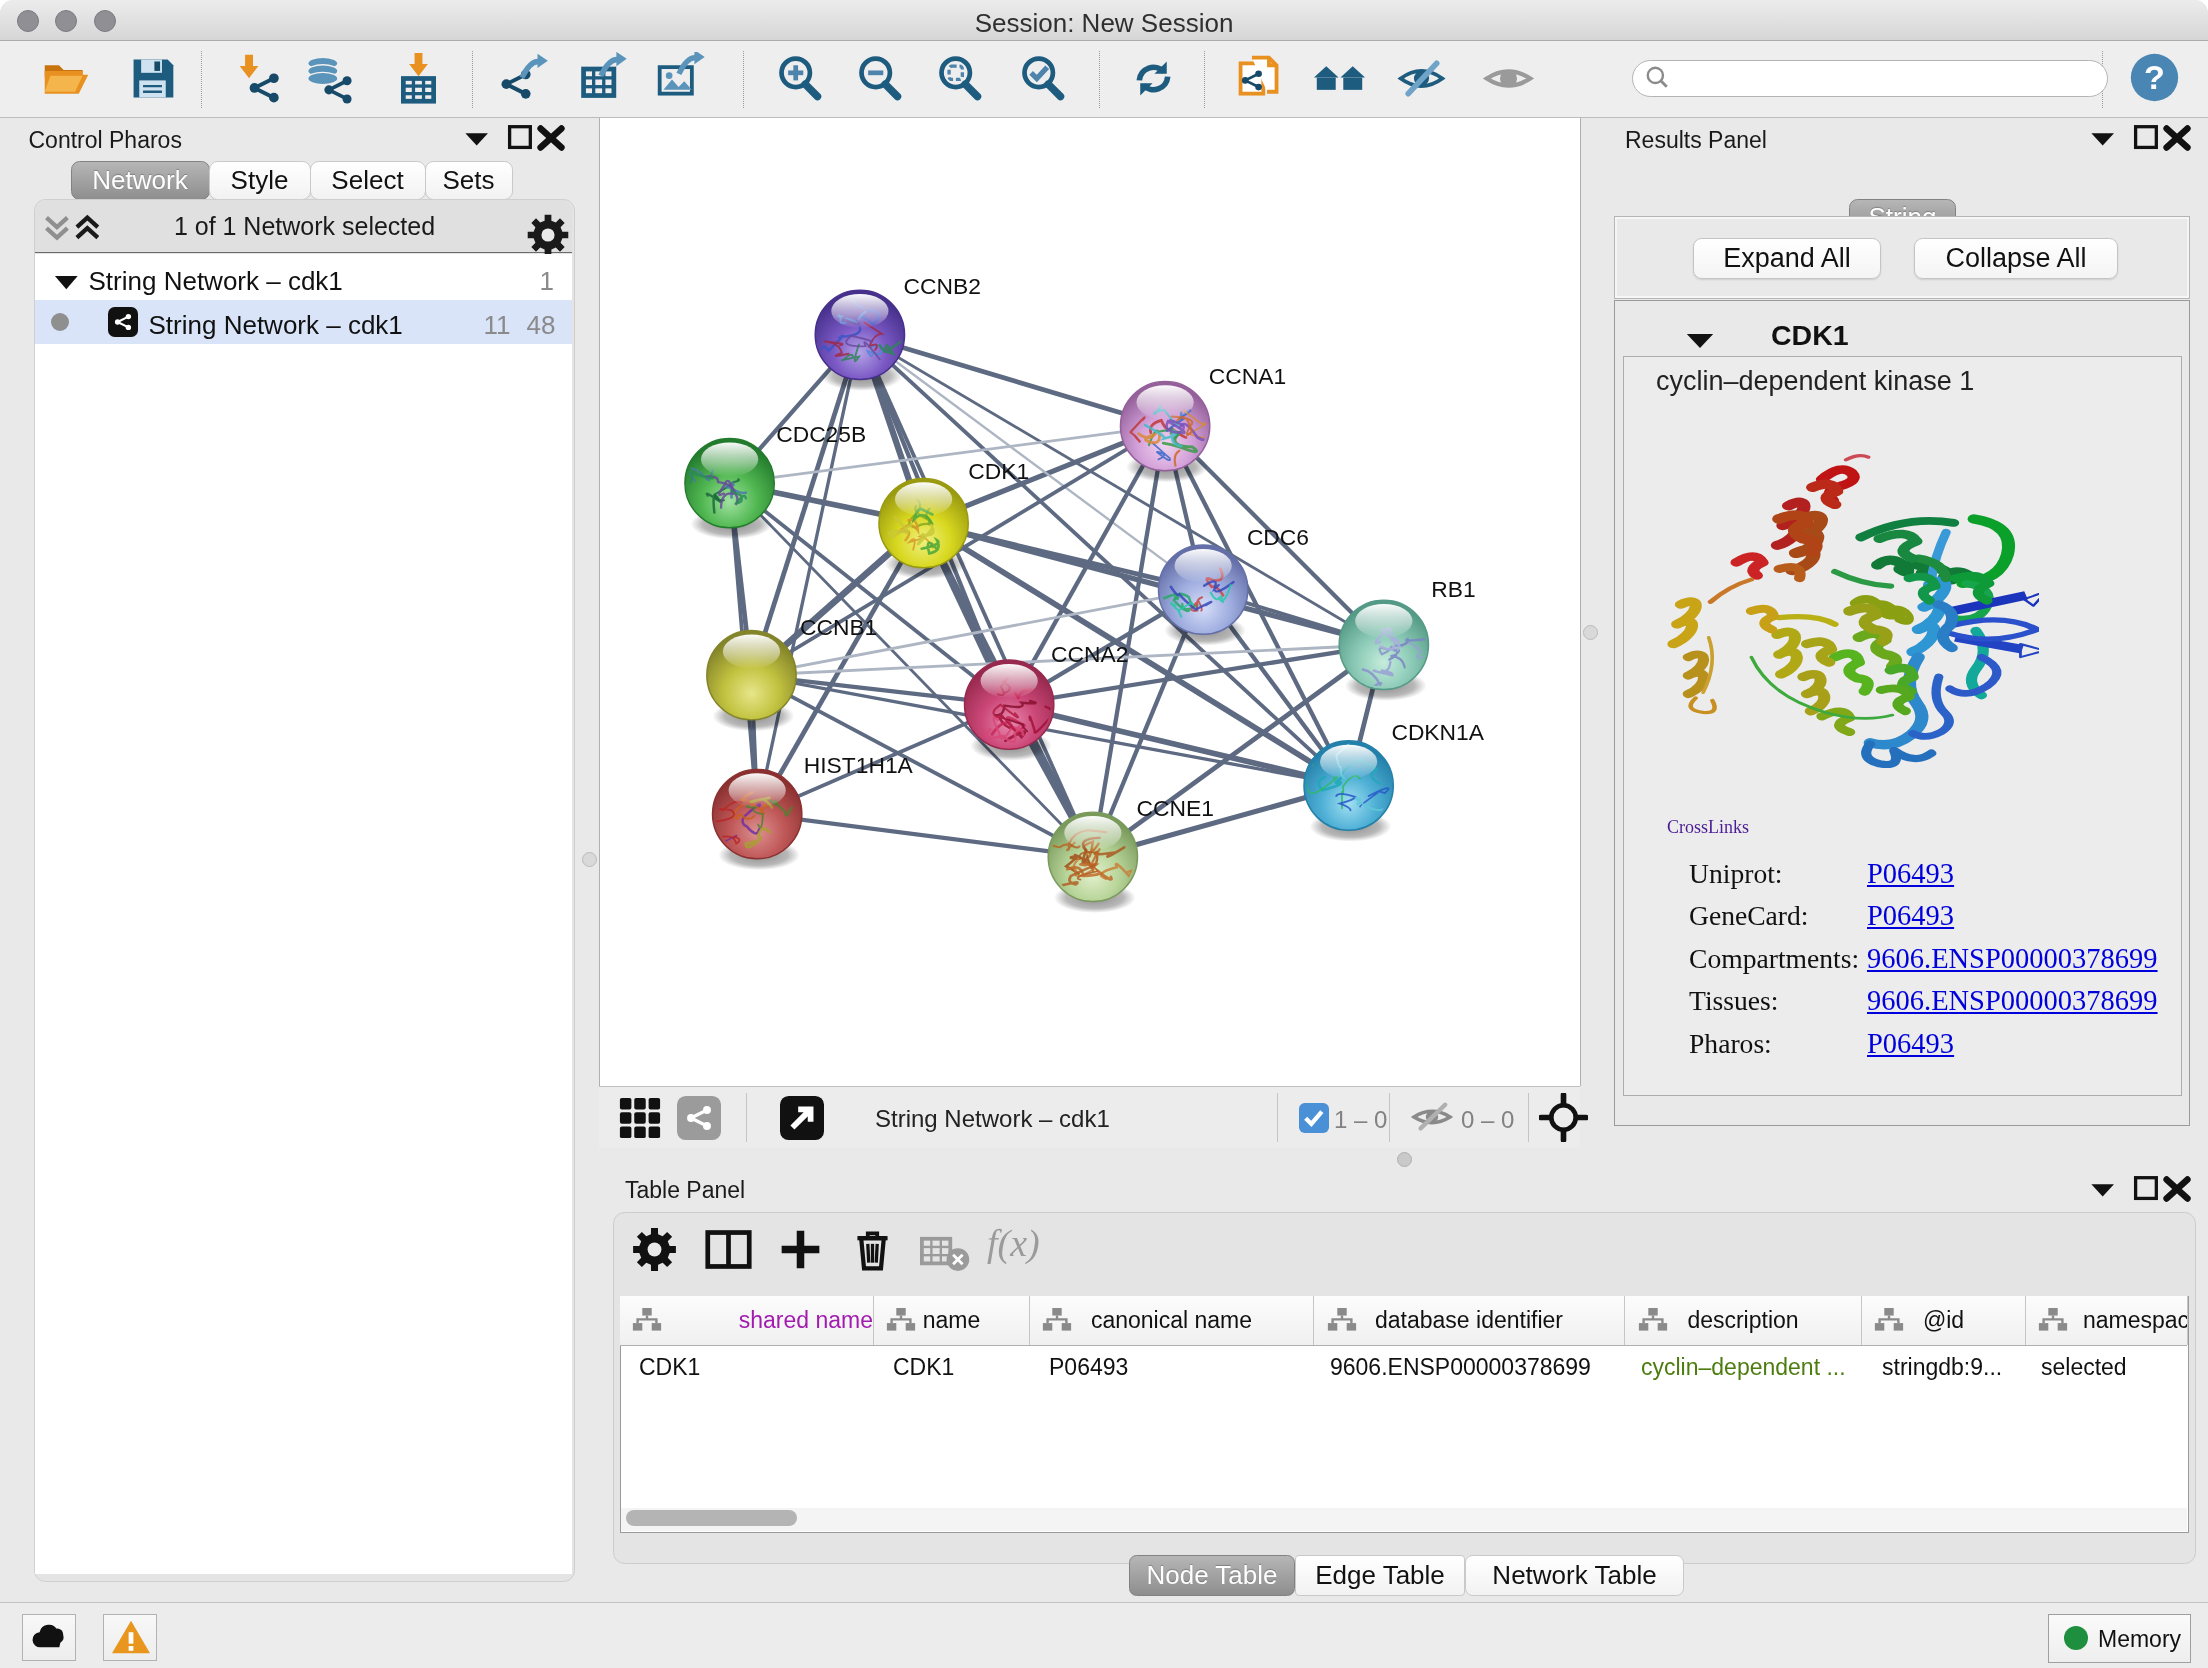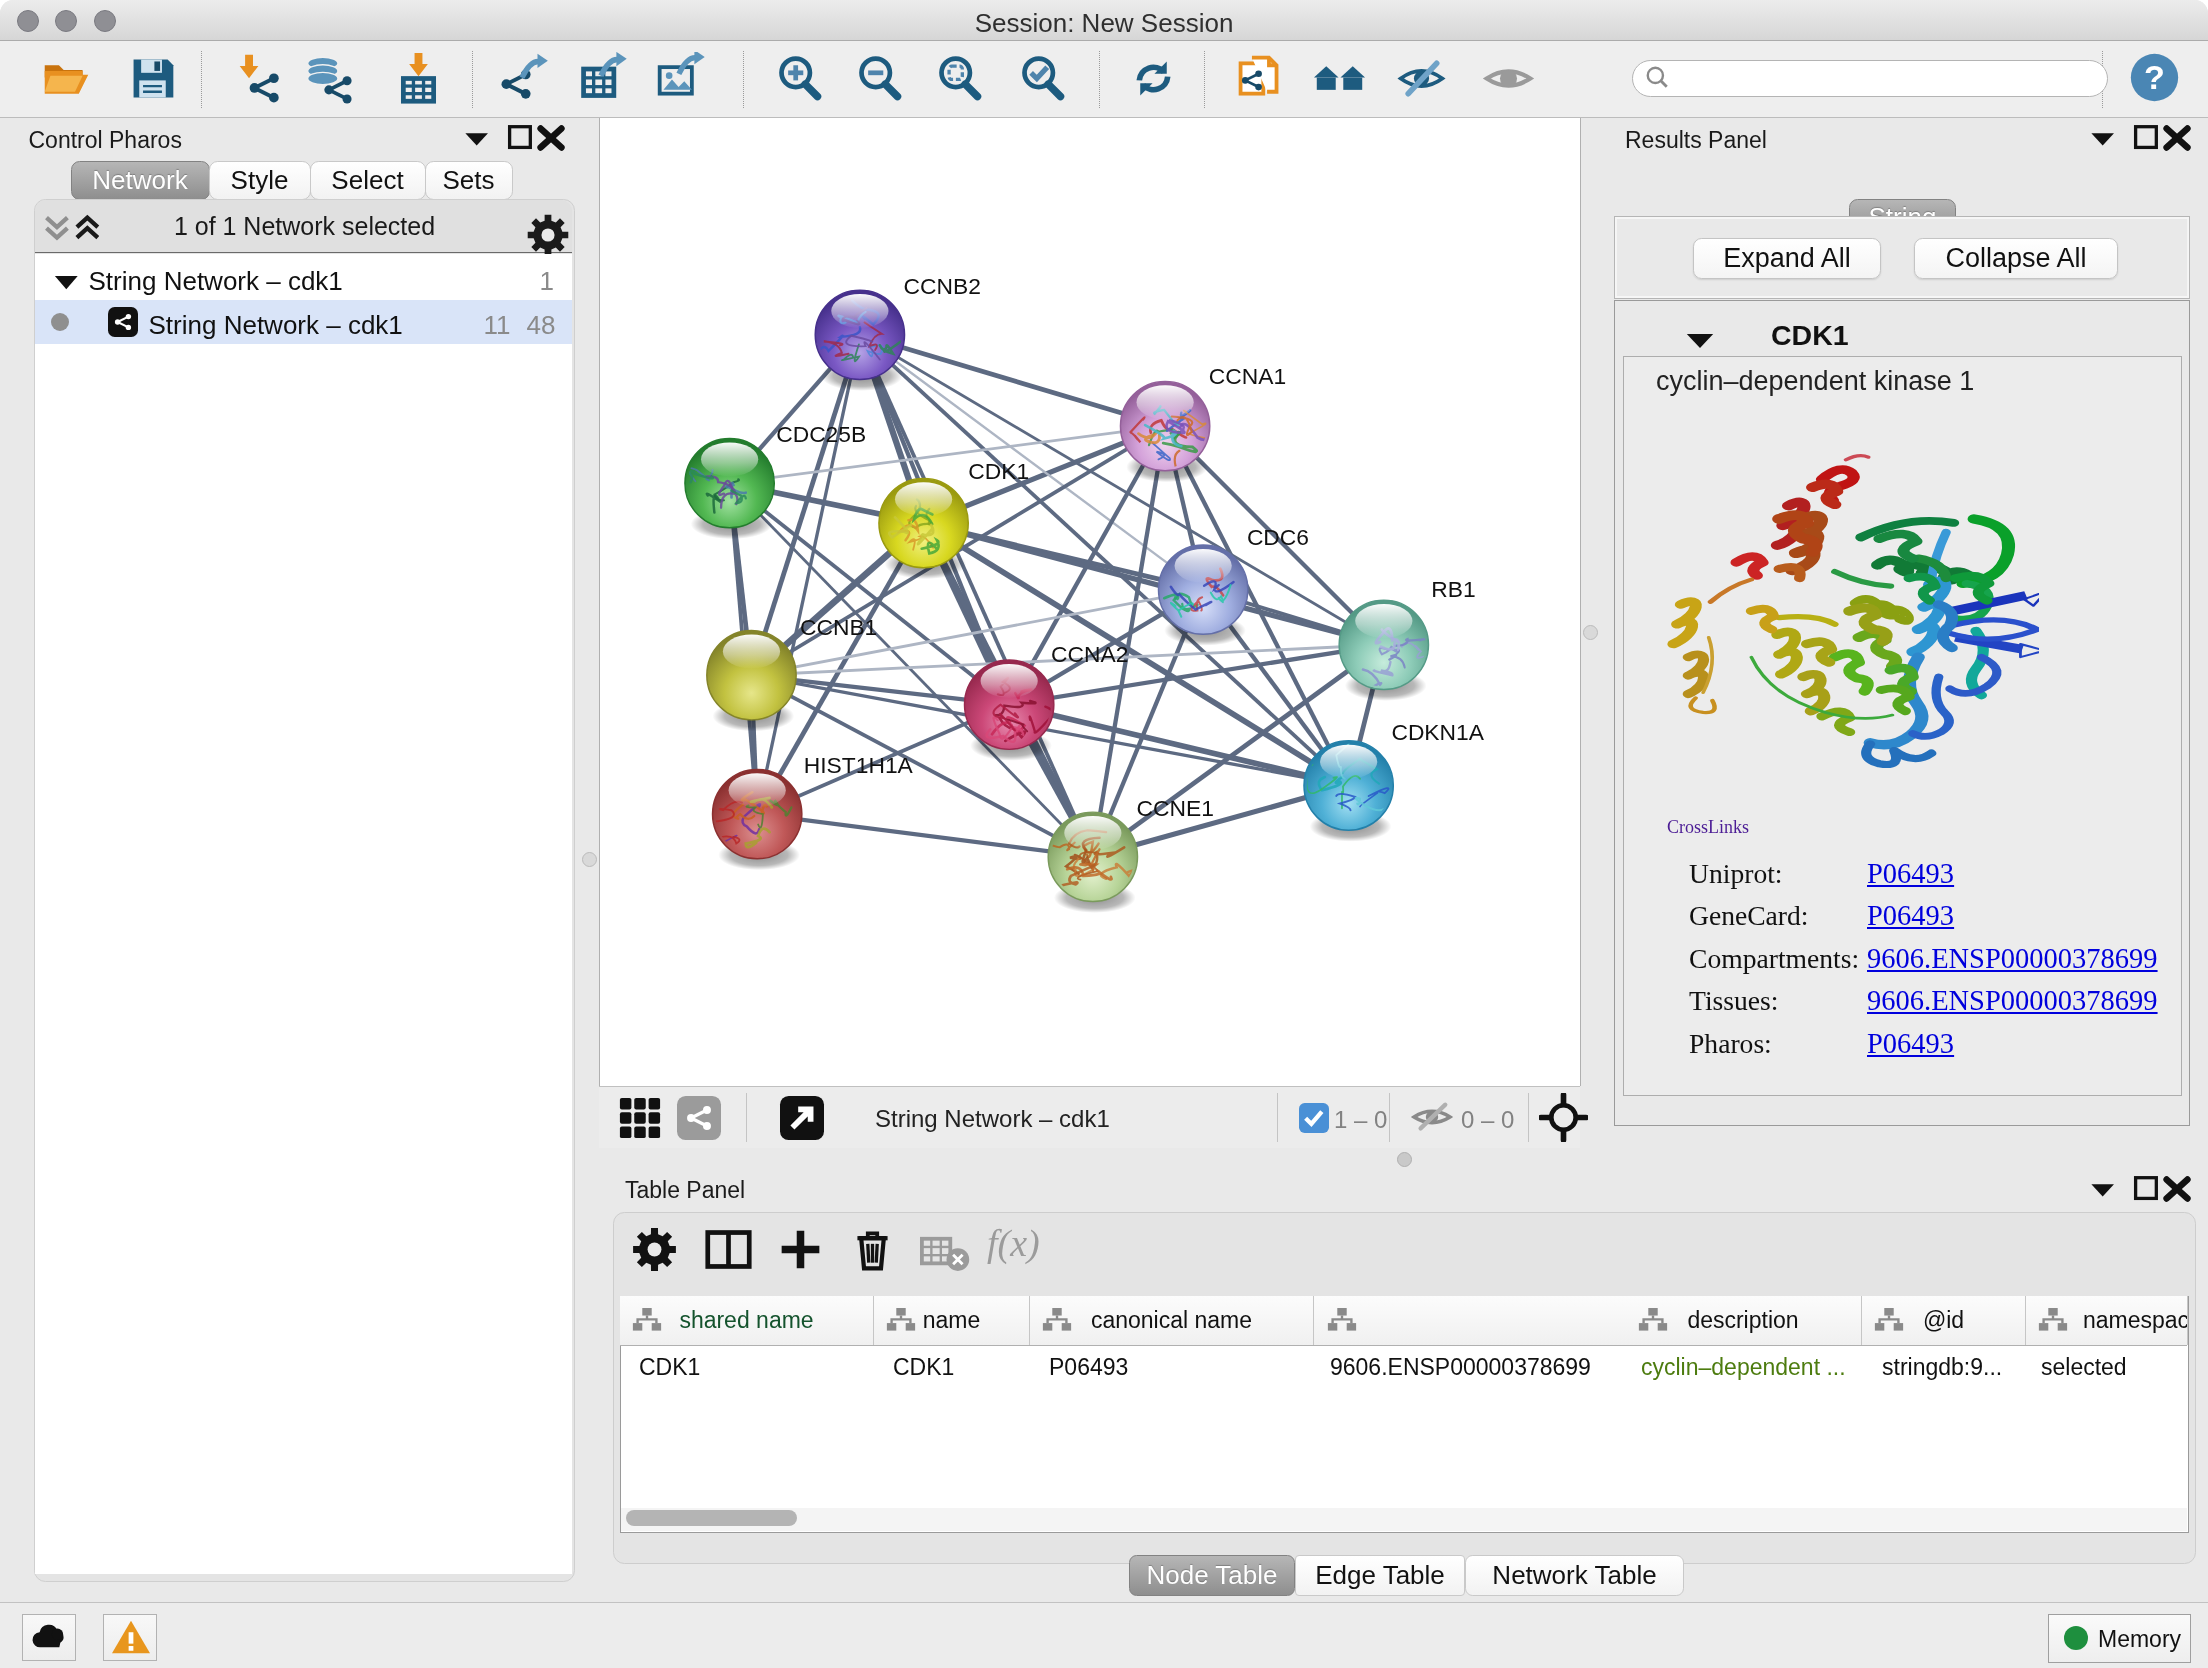--- a/index.html
+++ b/index.html
@@ -772,21 +772,21 @@
           <line x1="2" y1="16.666666666666664" x2="32" y2="16.666666666666664"></line>
           <line x1="2" y1="25.333333333333332" x2="32" y2="25.333333333333332"></line>
         </g>
         <circle cx="40" cy="30" r="12" fill="#9b9b9b"></circle>
         <path d="M35 25 l10 10 m0 -10 l-10 10" stroke="#fff" stroke-width="3"></path>
       </svg>
       <div style="position:absolute;left:388px;top:53px;font-family:'Liberation Serif', serif;font-style:italic;font-size:38px;color:#9b9b9b">f(x)</div>
       <div style="position:absolute;left:21px;top:128px;width:1567px;height:235px;background:#fff;border:1px solid #9a9a9a"></div>
       <div style="position:absolute;left:21px;top:128px;width:1567px;height:49px;background:linear-gradient(#fcfcfc,#f0f0f0);border-bottom:1px solid #b0b0b0;overflow:hidden"></div>
       <div style="position:absolute;left:21px;top:128px;width:254px;height:49px;border-right:1px solid #c6c6c6;box-sizing:border-box;overflow:hidden">
-        <div style="position:absolute;left:0;right:0;top:11.4px;text-align:center;font-size:23px;color:#14532d">shared name</div>
+        <div style="position:absolute;left:0;right:0;top:11.4px;text-align:right;font-size:23px;color:#a21caf">shared name</div>
       </div>
       <svg width="32" height="28.5" viewBox="0 0 34 30" style="position:absolute;left:32px;top:138px">
         <rect x="12" y="2" width="10" height="8" fill="#8a8a8a"></rect>
         <rect x="2" y="18" width="10" height="8" fill="#8a8a8a"></rect>
         <rect x="22" y="18" width="10" height="8" fill="#8a8a8a"></rect>
         <path d="M17 10 v4 M7 18 v-4 h20 v4" stroke="#8a8a8a" stroke-width="2.5" fill="none"></path>
       </svg>
       <div style="position:absolute;left:275px;top:128px;width:156px;height:49px;border-right:1px solid #c6c6c6;box-sizing:border-box;overflow:hidden">
         <div style="position:absolute;left:0;right:0;top:11.4px;text-align:center;font-size:23px;color:#111">name</div>
       </div>
@@ -798,20 +798,23 @@
       </svg>
       <div style="position:absolute;left:431px;top:128px;width:284px;height:49px;border-right:1px solid #c6c6c6;box-sizing:border-box;overflow:hidden">
         <div style="position:absolute;left:0;right:0;top:11.4px;text-align:center;font-size:23px;color:#111">canonical name</div>
       </div>
       <svg width="32" height="28.5" viewBox="0 0 34 30" style="position:absolute;left:442px;top:138px">
         <rect x="12" y="2" width="10" height="8" fill="#8a8a8a"></rect>
         <rect x="2" y="18" width="10" height="8" fill="#8a8a8a"></rect>
         <rect x="22" y="18" width="10" height="8" fill="#8a8a8a"></rect>
         <path d="M17 10 v4 M7 18 v-4 h20 v4" stroke="#8a8a8a" stroke-width="2.5" fill="none"></path>
       </svg>
+      <div style="position:absolute;left:715px;top:128px;width:311px;height:49px;border-right:1px solid #c6c6c6;box-sizing:border-box;overflow:hidden">
+        <div style="position:absolute;left:0;right:0;top:11.4px;text-align:center;font-size:23px;color:#111">database identifier</div>
+      </div>
       <svg width="32" height="28.5" viewBox="0 0 34 30" style="position:absolute;left:727px;top:138px">
         <rect x="12" y="2" width="10" height="8" fill="#8a8a8a"></rect>
         <rect x="2" y="18" width="10" height="8" fill="#8a8a8a"></rect>
         <rect x="22" y="18" width="10" height="8" fill="#8a8a8a"></rect>
         <path d="M17 10 v4 M7 18 v-4 h20 v4" stroke="#8a8a8a" stroke-width="2.5" fill="none"></path>
       </svg>
       <div style="position:absolute;left:1026px;top:128px;width:237px;height:49px;border-right:1px solid #c6c6c6;box-sizing:border-box;overflow:hidden">
         <div style="position:absolute;left:0;right:0;top:11.4px;text-align:center;font-size:23px;color:#111">description</div>
       </div>
       <svg width="32" height="28.5" viewBox="0 0 34 30" style="position:absolute;left:1038px;top:138px">

